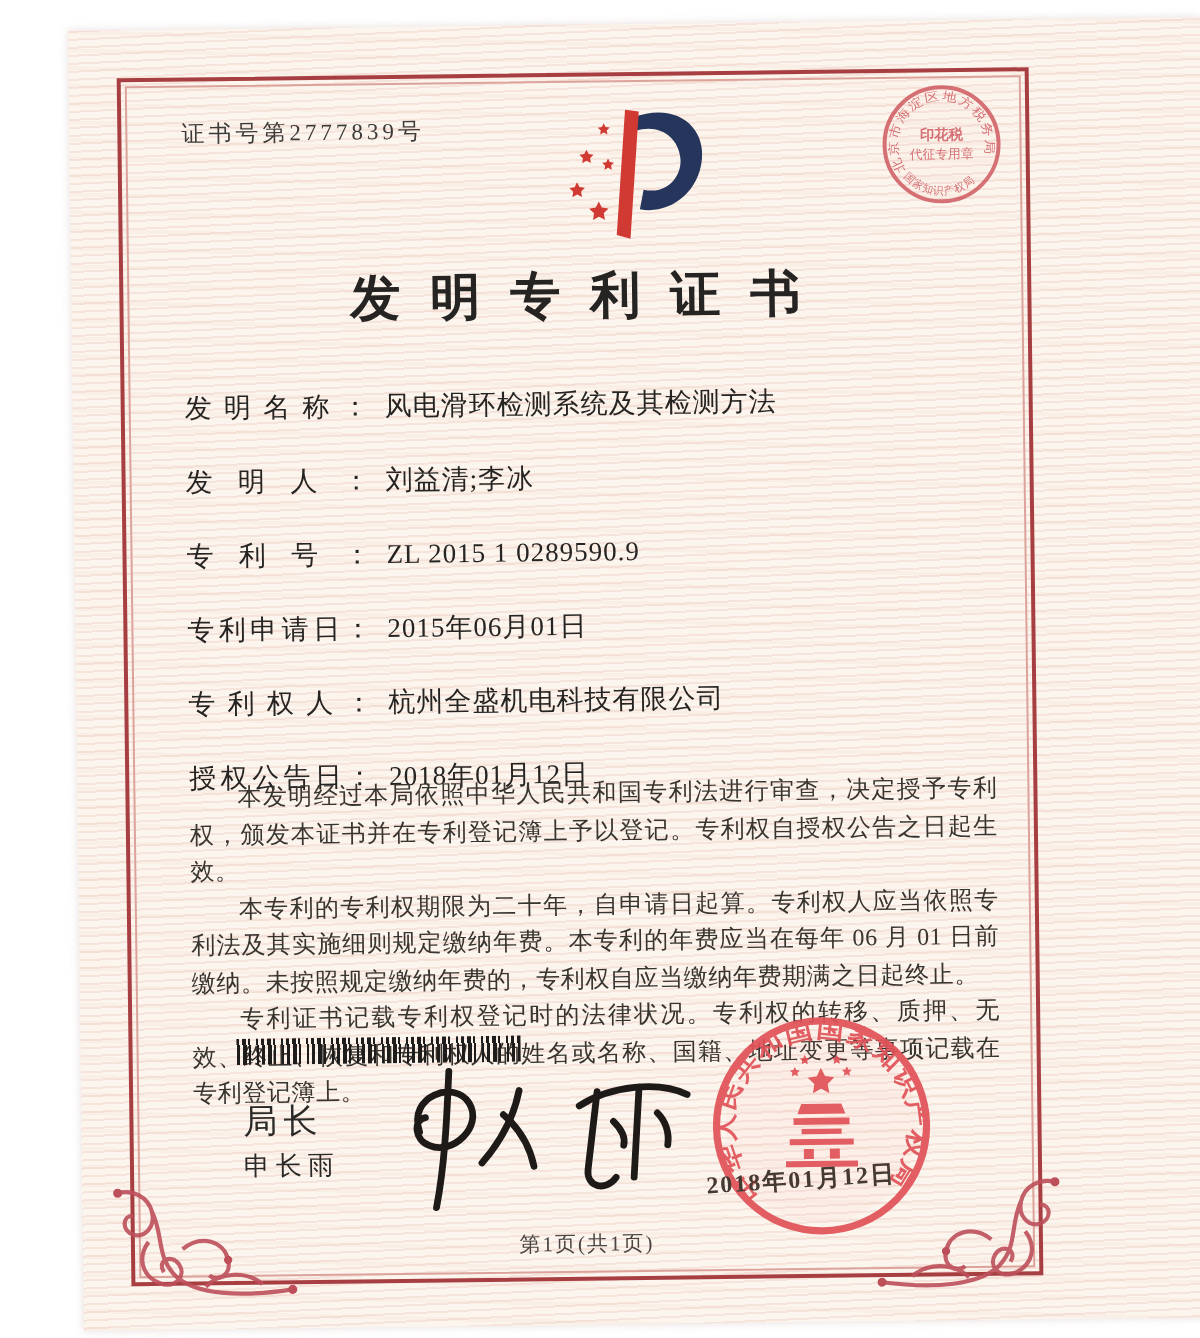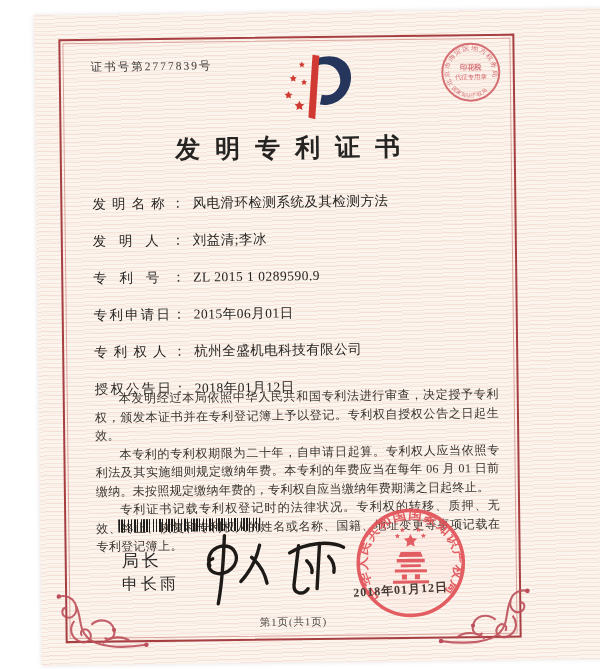--- a/index.html
+++ b/index.html
@@ -43,21 +43,21 @@
   }
   .barcode{
     position:absolute;left:52px;top:479px;width:142px;height:13px;
     background:repeating-linear-gradient(90deg,
       #1f1d1c 0px,#1f1d1c 1.5px,transparent 1.5px,transparent 3px,
       #1f1d1c 3px,#1f1d1c 5px,transparent 5px,transparent 6px,
       #1f1d1c 6px,#1f1d1c 7px,transparent 7px,transparent 10px,
       #1f1d1c 10px,#1f1d1c 11px,transparent 11px,transparent 12.5px);
   }
   .director-title{position:absolute;left:55px;top:509px;font-size:17px;letter-spacing:3px;color:#2b2927;}
-  .director-name{position:absolute;left:55px;top:534px;font-size:16px;letter-spacing:3px;color:#2b2927;}
+  .director-name{position:absolute;left:55px;top:534px;font-size:13px;letter-spacing:3px;color:#2b2927;}
   .signature{position:absolute;left:127px;top:488px;width:160px;height:90px;}
   .seal{position:absolute;left:288px;top:470px;width:112px;height:112px;opacity:0.92;}
   .seal-date{
     position:absolute;left:286px;top:544px;width:120px;
     font-size:12px;font-weight:bold;color:#453a33;letter-spacing:1px;
     transform:rotate(-3deg);white-space:nowrap;
   }
   .tax-stamp{position:absolute;left:379px;top:5px;width:62px;height:62px;opacity:0.85;}
   .page-footer{
     position:absolute;left:0;top:577px;width:100%;text-align:center;

